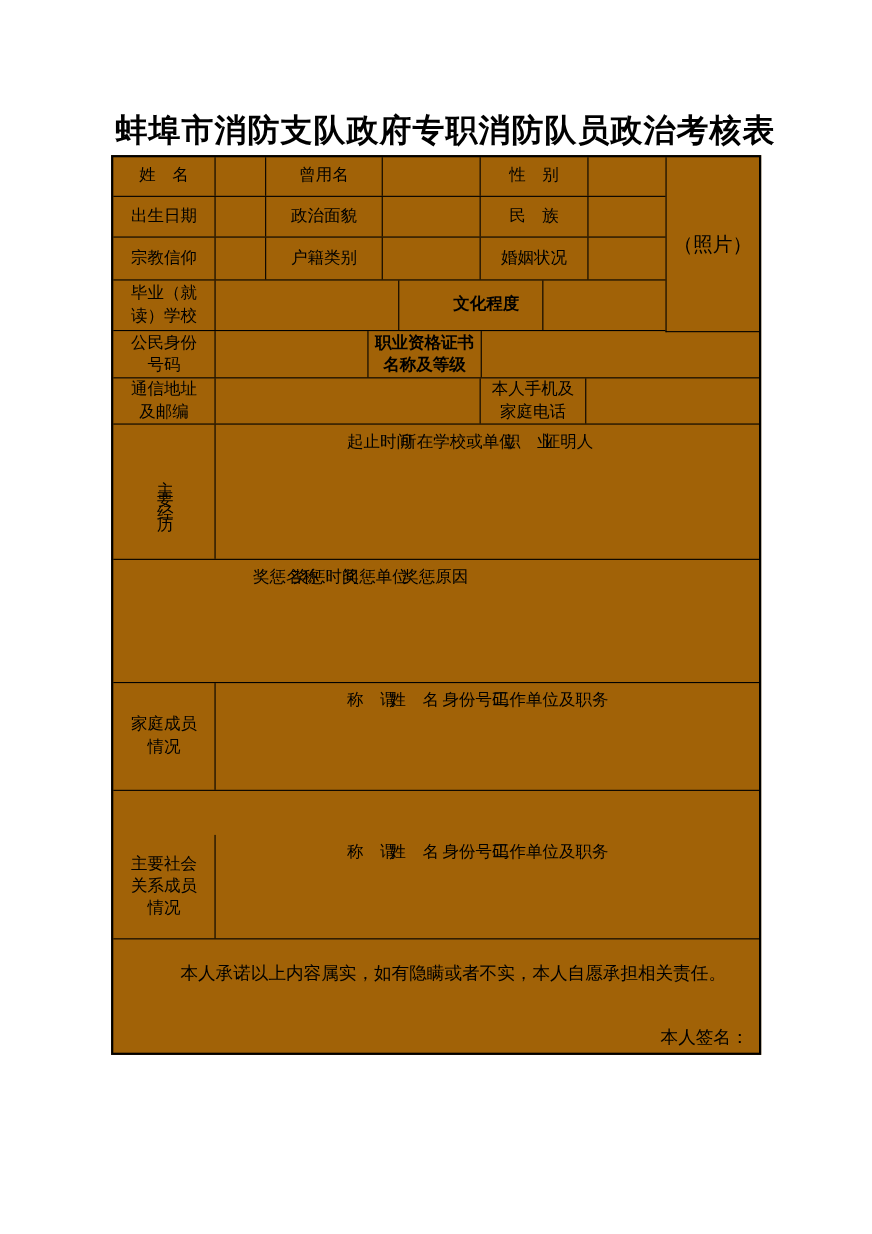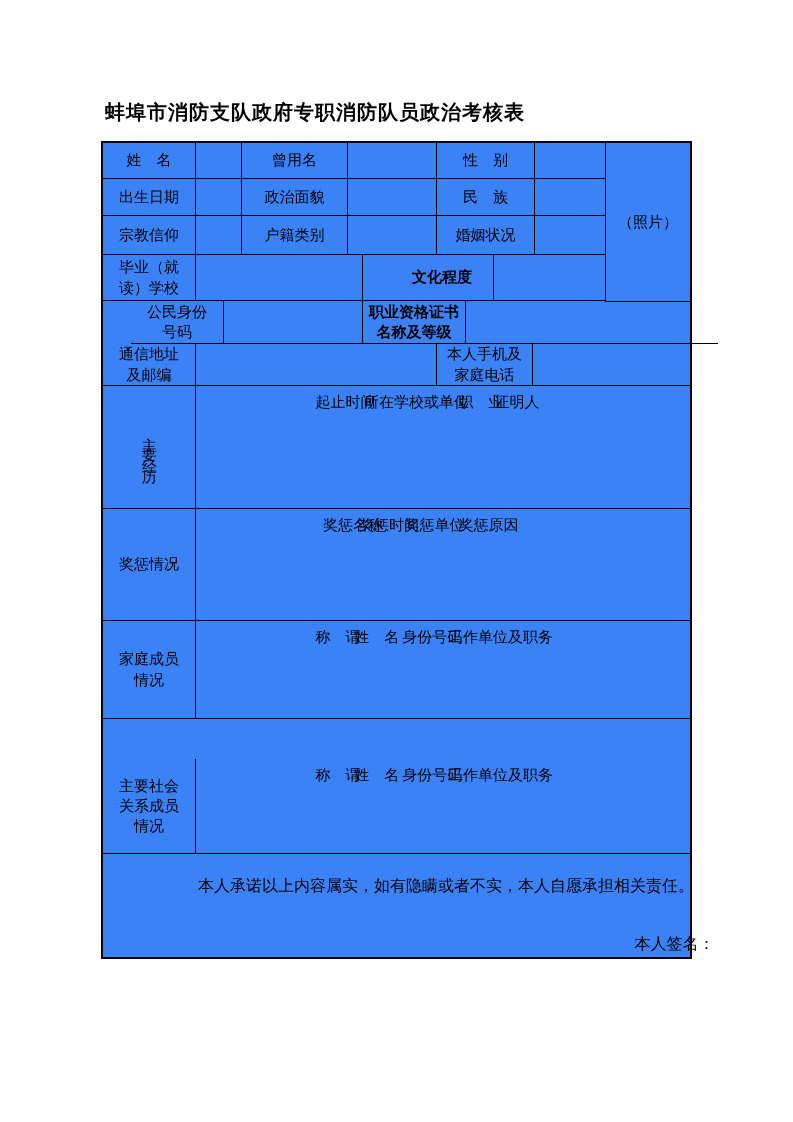--- a/index.html
+++ b/index.html
@@ -10,66 +10,66 @@
     width: 793px; height: 1122px;
     background: #ffffff;
     overflow: hidden;
     margin: 0 auto;
   }
   .doc-title {
     position: absolute;
     left: 105px; top: 99px;
     font-family: "DejaVu Sans", "Liberation Sans", sans-serif;
     font-weight: bold;
-    font-size: 20px;
+    font-size: 29px;
     letter-spacing: 1px;
     white-space: nowrap;
   }
   .form-table {
     position: absolute;
     left: 101px; top: 141px;
     width: 587px; height: 814px;
     box-sizing: content-box;
     border: 2px solid #000;
-    background: #3b82f6;
+    background: #a16207;
   }
   .top-block { position: relative; width: 587px; }
   .row { display: flex; width: 100%; border-bottom: 1px solid #000; }
   .row.narrow { width: 502px; }
-  .row.last { border-bottom: none; margin-left: 34px; }
+  .row.last { border-bottom: none; }
   .cell {
     flex: none;
     border-right: 1px solid #000;
     display: flex; align-items: center; justify-content: center;
     text-align: center;
     font-size: 15px; line-height: 1.35;
     white-space: pre-line;
     overflow: hidden;
   }
   .cell.no-br { border-right: none; }
   .photo-cell {
     position: absolute;
     left: 502px; top: 0;
     width: 85px; height: 159px;
     border-left: 1px solid #000;
     border-bottom: 1px solid #000;
     display: flex; align-items: center; justify-content: center;
-    font-size: 15px;
+    font-size: 18px;
   }
   
   .w93  { width: 93px; }  .w46  { width: 46px; }
   .w106 { width: 106px; } .w89  { width: 89px; }
   .w98  { width: 98px; }  .w70  { width: 70px; }
   .w139 { width: 139px; } .w103 { width: 103px; font-weight: bold; }
   .w167 { width: 167px; } .w252 { width: 252px; }
   .w241 { width: 241px; } .w96  { width: 96px; }
   .w157 { width: 157px; } .w494 { width: 494px; }
   
   .h36 { height: 36px; } .h37 { height: 37px; } .h39 { height: 39px; }
-  .h46 { height: 46px; gap: 28px; } .h43 { height: 43px; margin-left: 28px; } .h44 { height: 44px; }
+  .h46 { height: 46px; gap: 28px; } .h43 { height: 43px; } .h44 { height: 44px; }
   .h42 { height: 42px; } .h123 { height: 123px; } .h112 { height: 112px; }
   .h98r { height: 98px; } .h95 { height: 95px; margin-top: 40px; } .h99 { height: 99px; }
   .vertical-label {
     writing-mode: vertical-rl;
     letter-spacing: 11px;
     font-size: 15px;
   }
   .section-body {
     flex: none; width: 494px;
     display: flex; flex-direction: column;
@@ -166,21 +166,20 @@
           <span class="sh" style="width:19%">起止时间</span>
           <span class="sh" style="width:37%">所在学校或单位</span>
           <span class="sh" style="width:12%">职　业</span>
           <span class="sh" style="width:22%">证明人</span>
         </div>
         <div class="fill-area"></div>
       </div>
     </div>
 
     <div class="row h112">
-      <div class="cell w93">奖惩情况</div>
       <div class="cell w494 no-br section-body">
         <div class="section-headers">
           <span class="sh" style="width:15%">奖惩名称</span>
           <span class="sh" style="width:19%">奖惩时间</span>
           <span class="sh" style="width:21%">奖惩单位</span>
           <span class="sh" style="width:28%">奖惩原因</span>
         </div>
         <div class="fill-area"></div>
       </div>
     </div>

